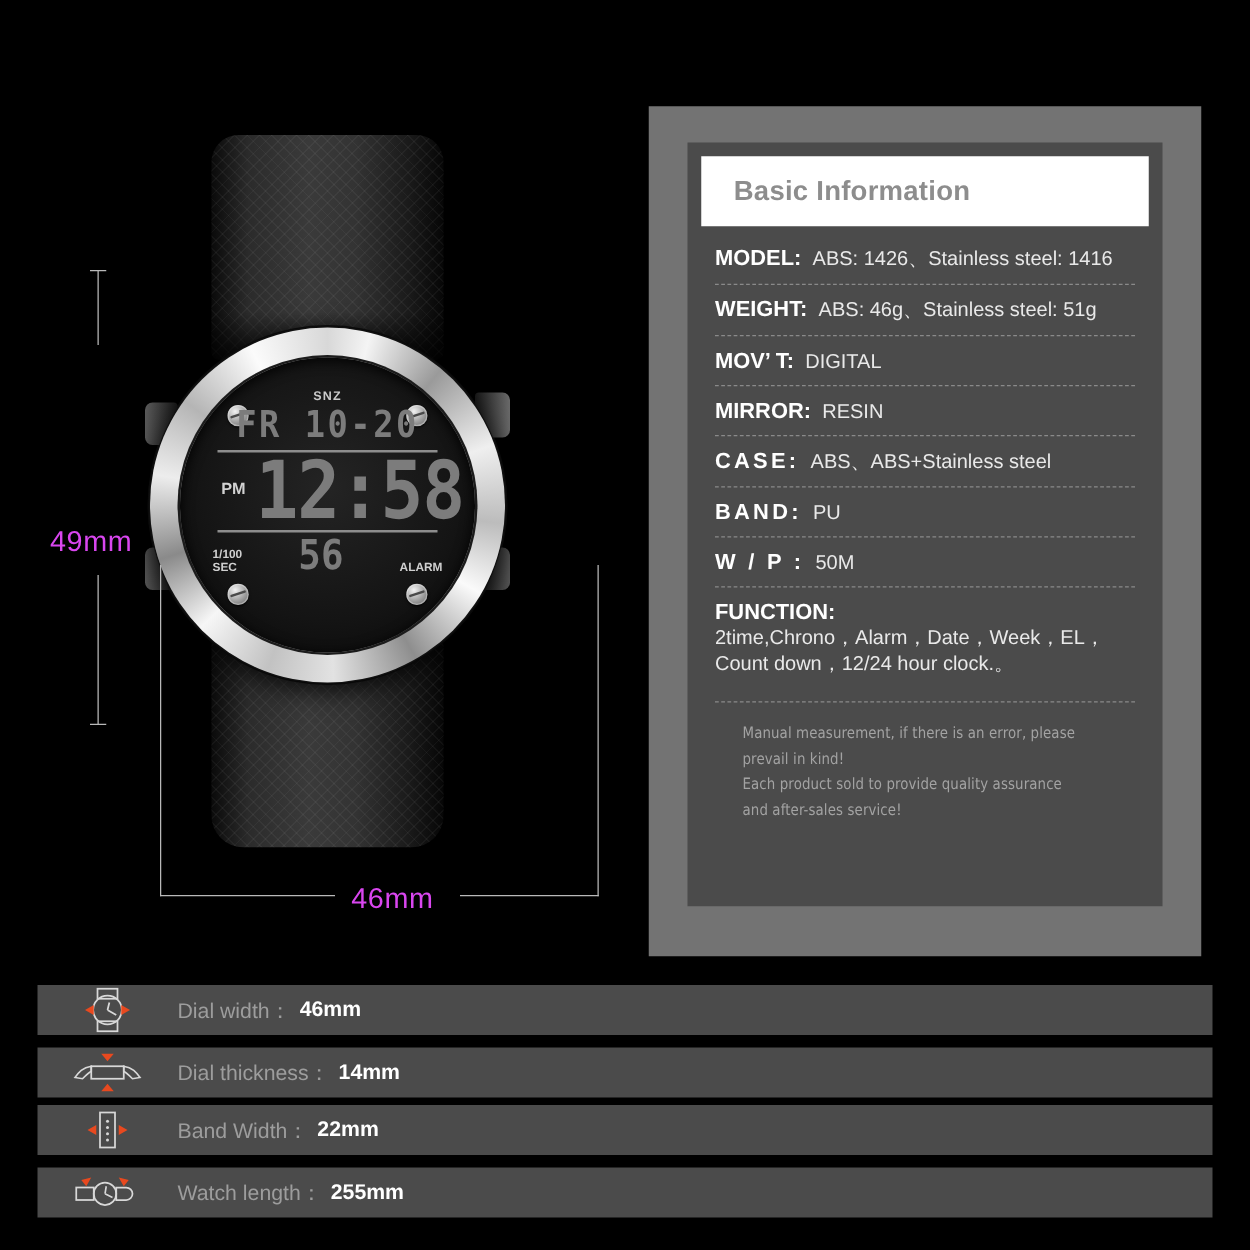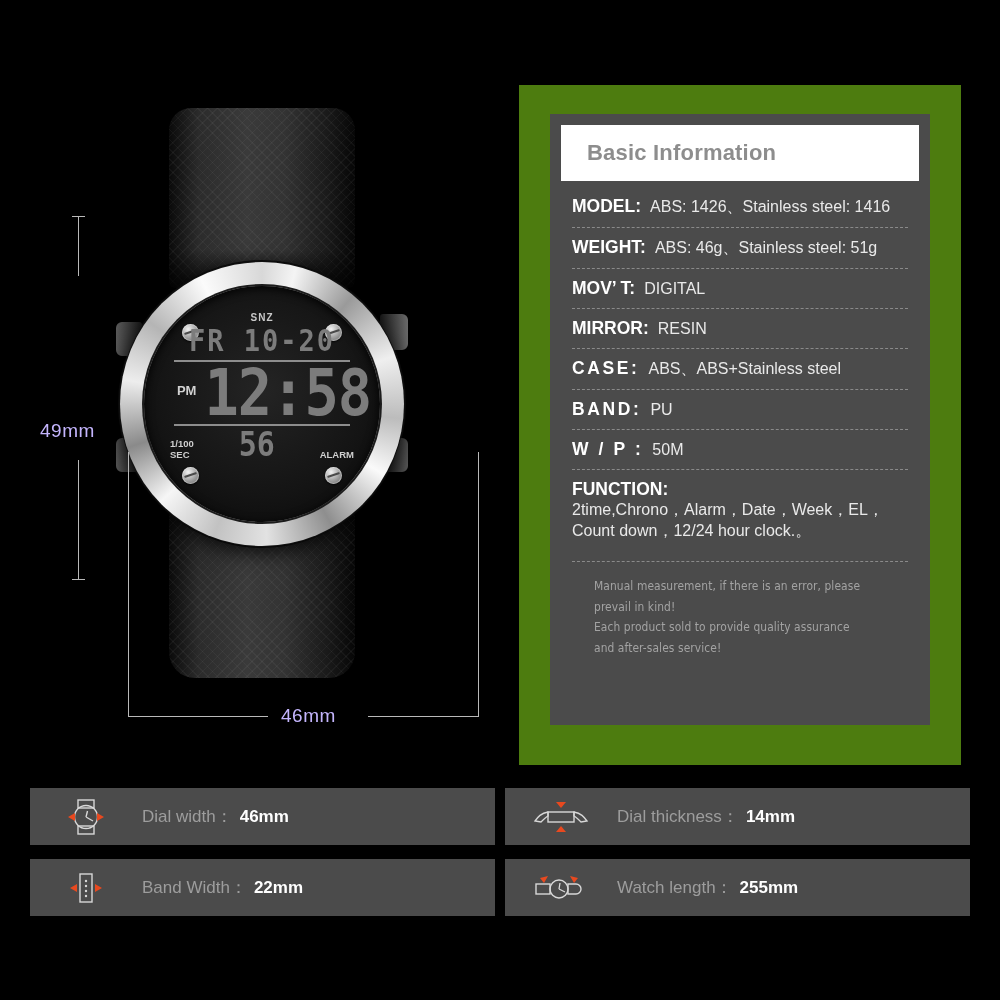--- a/index.html
+++ b/index.html
@@ -99,26 +99,26 @@
   .botrow{display:flex;align-items:flex-end;justify-content:space-between;padding:0 6px;margin-top:2px;}
   .botrow .lbl{font-size:9.5px;font-weight:700;color:#cfcfcf;line-height:1.1;text-align:left;}
   .botrow .sec{
     font-family:"DejaVu Sans Mono","Liberation Mono",monospace;
     font-size:30px;font-weight:700;color:#7c7c7c;transform:scaleY(1.1);line-height:1;
   }
   .botrow .rt{font-size:9.5px;font-weight:700;color:#cfcfcf;text-align:right;line-height:1.1;}
 
   
   .dim-line{position:absolute;background:#b9b9b9;}
-  .dim-label{position:absolute;color:#c4b5fd;font-size:19px;letter-spacing:.5px;}
+  .dim-label{position:absolute;color:#d946ef;font-size:23px;letter-spacing:.5px;}
 
   
   #spec-outer{
     position:absolute;left:519px;top:85px;width:442px;height:680px;
-    background:#4d7c0f;
+    background:#737373;
   }
   #spec-inner{
     position:absolute;left:31px;top:29px;right:31px;bottom:40px;
     background:#4b4b4b;
   }
   #spec-title-bar{
     background:#fff;margin:11px 11px 0 11px;height:56px;
     display:flex;align-items:center;padding-left:26px;box-sizing:border-box;
   }
   #spec-title-bar .t{color:#8d8d8d;font-size:22px;font-weight:700;letter-spacing:.2px;}
@@ -137,21 +137,21 @@
 
   .note{padding:14px 22px 0 22px;border-top:1px dashed #8a8a8a;margin:10px 22px 0 22px;}
   .note div{
     color:#a3a3a3;font-size:12.5px;line-height:1.65;
     font-family:"DejaVu Sans Condensed","Liberation Sans",sans-serif;
     transform:scaleX(.95);transform-origin:left center;letter-spacing:.1px;
   }
 
   
   #bottom-bars{position:absolute;left:30px;top:788px;width:940px;}
-  .bar-row{display:flex;gap:10px;margin-bottom:14px;}
+  .bar-row{display:flex;gap:10px;margin-bottom:6px;flex-direction:column;}
   .bar{
     flex:1;height:57px;background:#4b4b4b;display:flex;align-items:center;
   }
   .bar .ico{width:112px;display:flex;align-items:center;justify-content:center;flex:0 0 112px;}
   .bar .lab{color:#9d9d9d;font-size:17px;}
   .bar .val{color:#fff;font-size:17px;font-weight:700;margin-left:7px;}
 </style>
 </head>
 <body>
 

